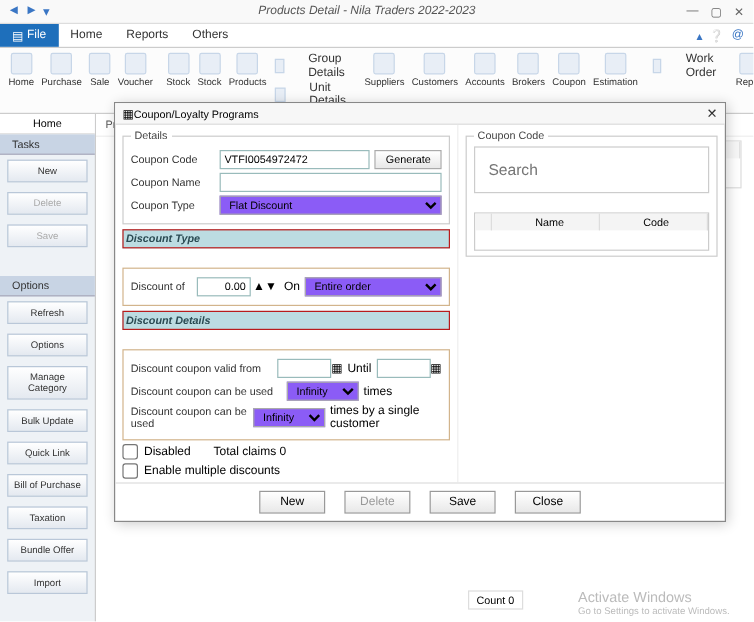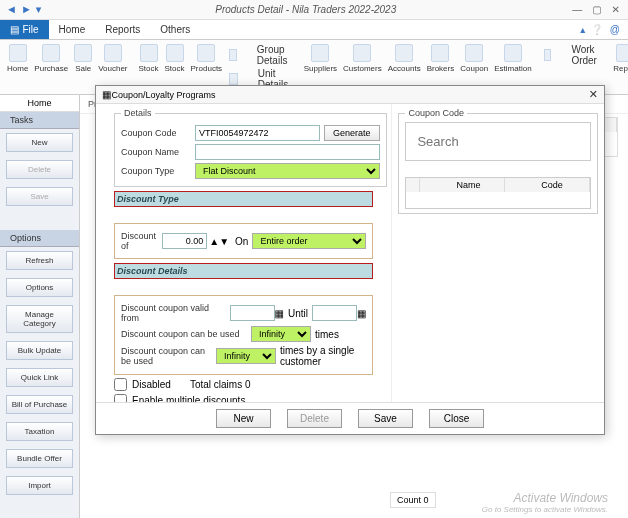--- a/index.html
+++ b/index.html
@@ -37,38 +37,38 @@
 .leftcol button.side-btn { margin: 4px 6px; padding: 4px 2px; background: linear-gradient(#fff,#e4e9f0); border: 1px solid #b9c7d8; font-size: 8px; color: #333; cursor: pointer; }
 .leftcol button.side-btn:disabled { color: #aaa; }
 
 
 .mainpane { flex: 1; position: relative; background: #fff; }
 .crumb { padding: 4px 8px; font-size: 9px; color: #555; border-bottom: 1px solid #eee; }
 .bg-table { position: absolute; top: 22px; left: 40px; right: 10px; height: 40px; border: 1px solid #ddd; }
 .bg-table .hdr { display: flex; }
 .bg-table .hdr div { flex: 1; border-right: 1px solid #ddd; padding: 2px 4px; font-size: 9px; background: #f7f7f7; }
 .bg-status { position: absolute; bottom: 10px; left: 310px; padding: 2px 6px; border: 1px solid #ddd; font-size: 9px; background: #fff; }
-.activate { position: absolute; bottom: 4px; right: 20px; color: #bbb; text-align: right; font-style: italic; }
+.activate { position: absolute; bottom: 4px; right: 20px; color: #bbb; text-align: left; }
 .activate .t1 { font-size: 12px; }
 .activate .t2 { font-size: 8px; }
 
 
 .dialog { position: absolute; top: 85px; left: 95px; width: 510px; height: 350px; background: #fff; border: 1px solid #888; box-shadow: 2px 2px 10px rgba(0,0,0,.2); display: flex; flex-direction: column; }
 .dlg-title { display: flex; align-items: center; height: 18px; padding: 0 6px; border-bottom: 1px solid #ddd; background: #f7f7f7; }
 .dlg-title .t { flex: 1; font-size: 9px; }
 .dlg-title .x { cursor: pointer; font-size: 11px; color: #333; }
 .dlg-body { flex: 1; display: flex; overflow: hidden; }
-.dlg-left { flex: 1.3; padding: 4px 18px; border-right: 1px solid #eee; overflow: hidden; }
+.dlg-left { flex: 1.3; padding: 4px 6px; border-right: 1px solid #eee; overflow: hidden; }
 .dlg-right { flex: 1; padding: 4px 6px; }
 fieldset { border: 1px solid #ccc; padding: 4px 6px; margin-bottom: 4px; }
 legend { font-size: 9px; color: #444; padding: 0 3px; }
 .row-f { display: flex; align-items: center; margin: 3px 0; }
 .row-f label { width: 74px; font-size: 9px; color: #333; }
 .row-f input[type=text] { flex: 1; border: 1px solid #9bb; padding: 2px 3px; font-size: 9px; }
-.row-f select { flex: 1; border: 1px solid #aaa; padding: 1px 3px; font-size: 9px; background: #bef264; }
+.row-f select { flex: 1; border: 1px solid #aaa; padding: 1px 3px; font-size: 9px; background: #8b5cf6; }
 .row-f input.short { width: 45px; flex: none; }
 button.gen { margin-left: 4px; padding: 2px 8px; font-size: 9px; border: 1px solid #aaa; background: linear-gradient(#fff,#e8e8e8); cursor: pointer; }
 .band { background: #bcdce2; border: 1px solid #b91c1c; text-align: left; padding: 2px; font-size: 9px; margin-top: 4px; font-weight: 600; color: #2a4a52; font-style: italic; }
 .sub-box { border: 1px solid #d2b48c; padding: 4px 6px; margin-top: 16px; }
 .chk-row { display: flex; align-items: center; gap: 5px; margin: 3px 0; font-size: 9px; }
 .dlg-footer { border-top: 1px solid #ddd; padding: 6px; display: flex; justify-content: center; gap: 16px; }
 .dlg-footer button { width: 55px; padding: 3px 0; font-size: 10px; border: 1px solid #999; background: linear-gradient(#fff,#e8e8e8); cursor: pointer; }
 .dlg-footer button:disabled { color: #999; }
 .rt-search { width: 100%; border: 1px solid #ccc; padding: 11px; font-size: 13px; margin-bottom: 16px; }
 .rt-tbl { width: 100%; border: 1px solid #ccc; }

